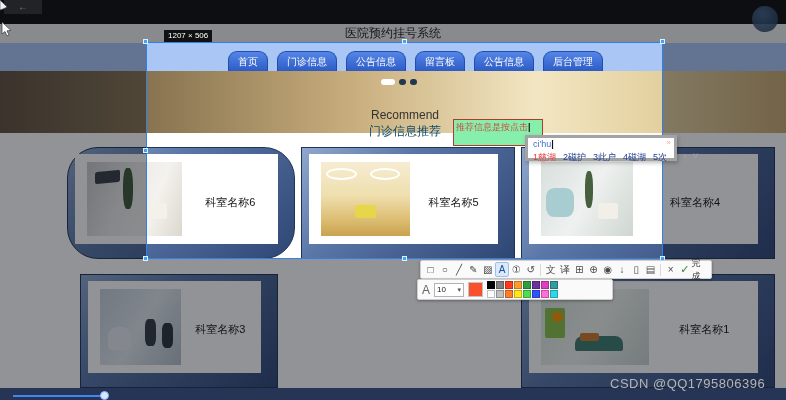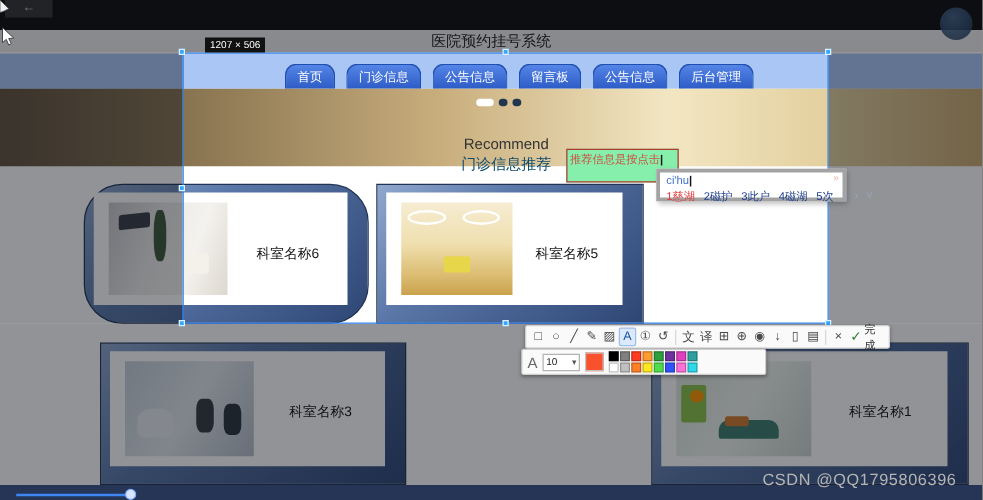--- a/index.html
+++ b/index.html
@@ -142,22 +142,32 @@
     <div class="card" style="left:301px;top:123px;width:214px;height:112px;">
       <div class="card-inner">
         <div class="card-img img5">
           <div class="blob" style="left:6%;top:8%;width:34%;height:16%;border:2px solid #fff;border-radius:50%;background:transparent;"></div>
           <div class="blob" style="left:55%;top:8%;width:34%;height:16%;border:2px solid #fff;border-radius:50%;background:transparent;"></div>
           <div class="blob" style="left:38%;top:58%;width:24%;height:18%;background:#e8d64a;"></div>
         </div>
         <div class="card-label">科室名称5</div>
       </div>
     </div>
-
-    <div class="card" style="left:80px;top:250px;width:245px;height:114px;">
+    <div class="card" style="left:521px;top:123px;width:254px;height:112px;">
+      <div class="card-inner">
+        <div class="card-img img4" style="width:40%;">
+          <div class="blob" style="left:6%;top:35%;width:30%;height:40%;background:#a8cdd0;border-radius:30%;"></div>
+          <div class="blob" style="left:48%;top:12%;width:9%;height:50%;background:#46603f;border-radius:40%;"></div>
+          <div class="blob" style="left:62%;top:55%;width:22%;height:22%;background:#f2efe8;"></div>
+        </div>
+        <div class="card-label" style="left:46%;">科室名称4</div>
+      </div>
+    </div>
+
+    <div class="card" style="left:80px;top:250px;width:198px;height:114px;">
       <div class="card-inner">
         <div class="card-img img3">
           <div class="blob" style="left:55%;top:40%;width:14%;height:35%;background:#333a42;border-radius:30%;"></div>
           <div class="blob" style="left:76%;top:45%;width:14%;height:32%;background:#2c333b;border-radius:30%;"></div>
           <div class="blob" style="left:10%;top:50%;width:28%;height:30%;background:#e8ebee;border-radius:40% 40% 20% 20%;"></div>
         </div>
         <div class="card-label">科室名称3</div>
       </div>
     </div>
     <div class="card" style="left:521px;top:250px;width:254px;height:114px;">

